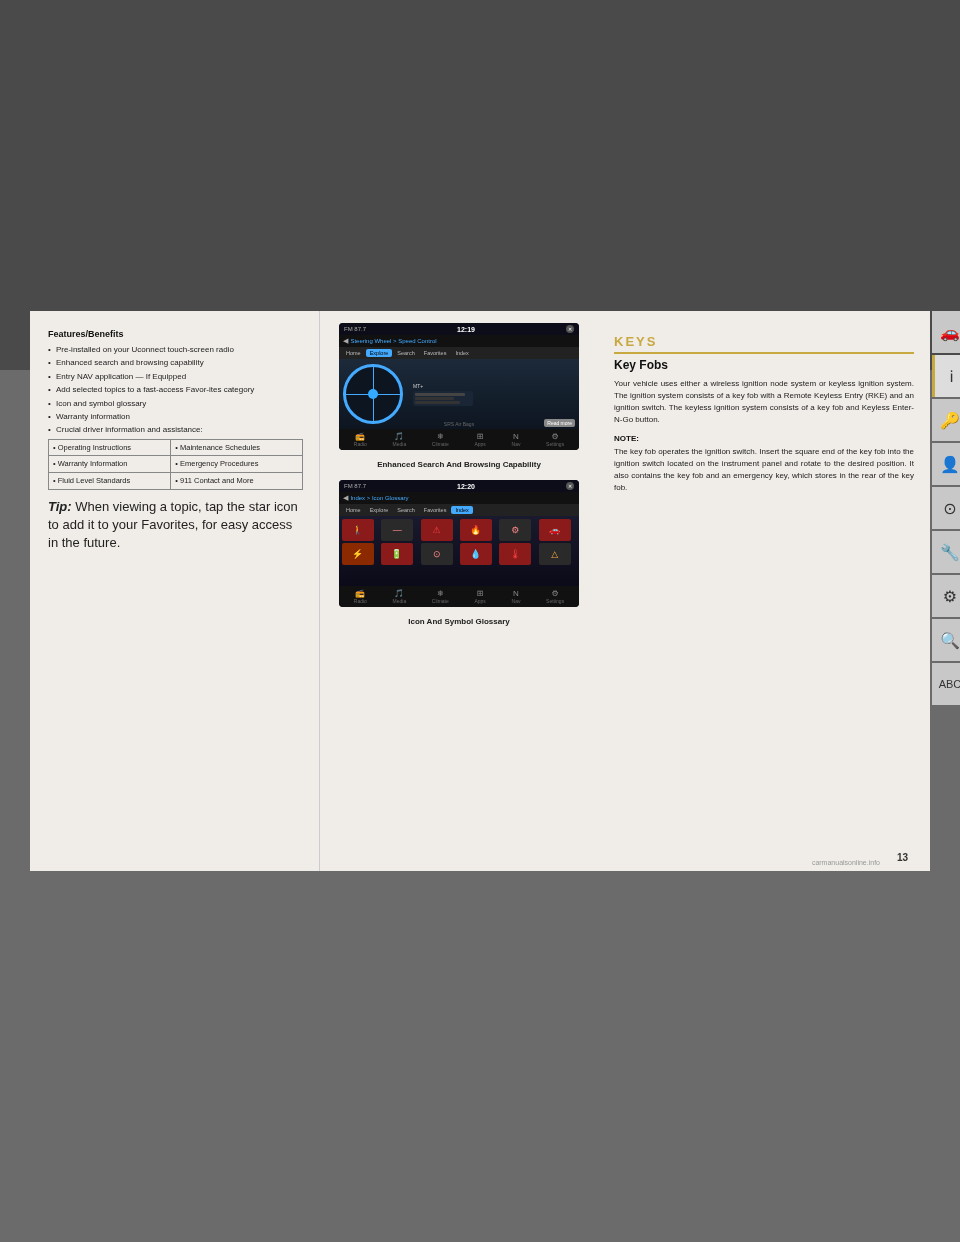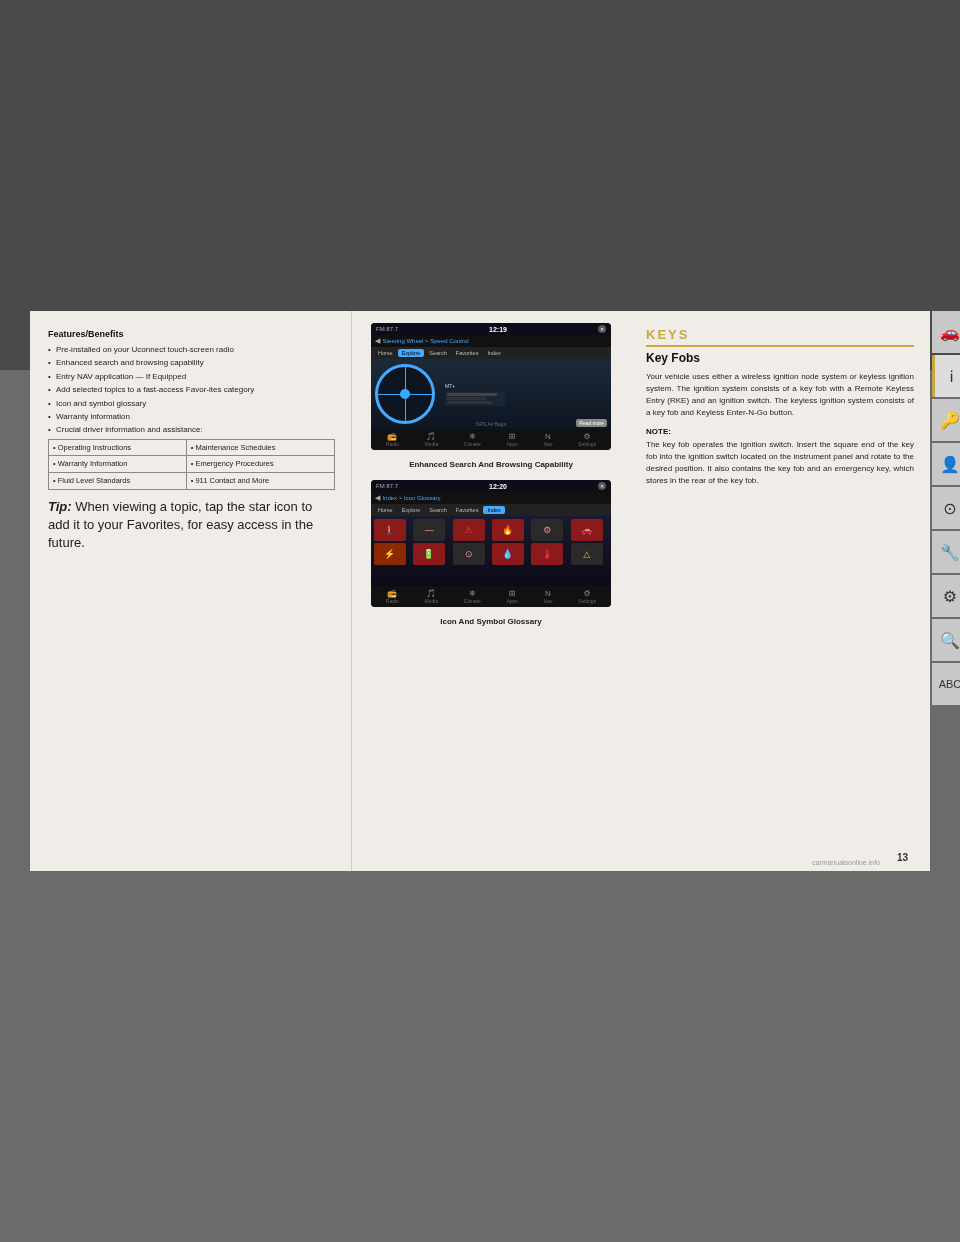--- a/index.html
+++ b/index.html
@@ -25,21 +25,21 @@
       height: 560px;
       background: #f0ede8;
       display: flex;
       flex-direction: row;
       position: relative;
       margin-top: -60px;
     }
 
     
     .left-col {
-      width: 322px;
+      width: 290px;
       padding: 18px 16px 14px 18px;
       flex-shrink: 0;
       border-right: 1px solid #ccc;
     }
 
     .features-title {
       font-size: 9px;
       font-weight: bold;
       margin-bottom: 6px;
       color: #111;
@@ -215,21 +215,21 @@
       font-size: 8px;
       font-weight: bold;
       text-align: center;
       color: #222;
       line-height: 1.3;
     }
 
     
     .right-col {
       flex: 1;
-      padding: 16px 16px 14px 16px;
+      padding: 23px 16px 14px 16px;
       position: relative;
       min-width: 0;
     }
 
     .keys-heading {
       font-size: 13px;
       font-weight: bold;
       color: #c8a840;
       letter-spacing: 2px;
       text-transform: uppercase;

